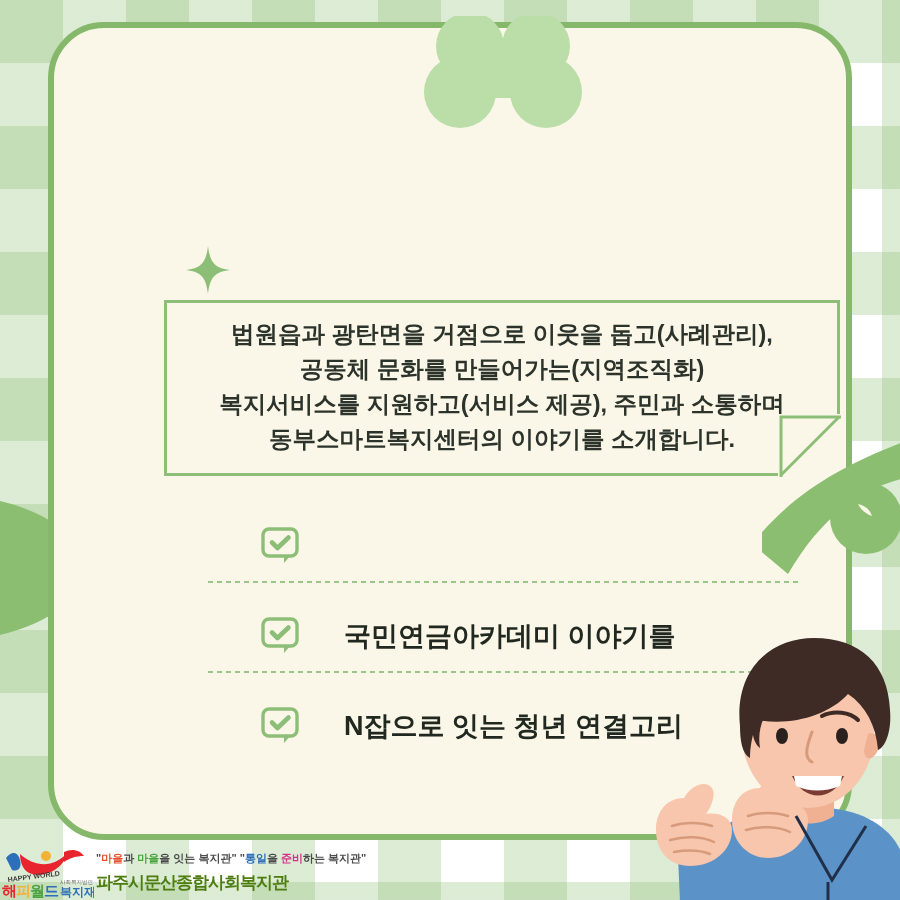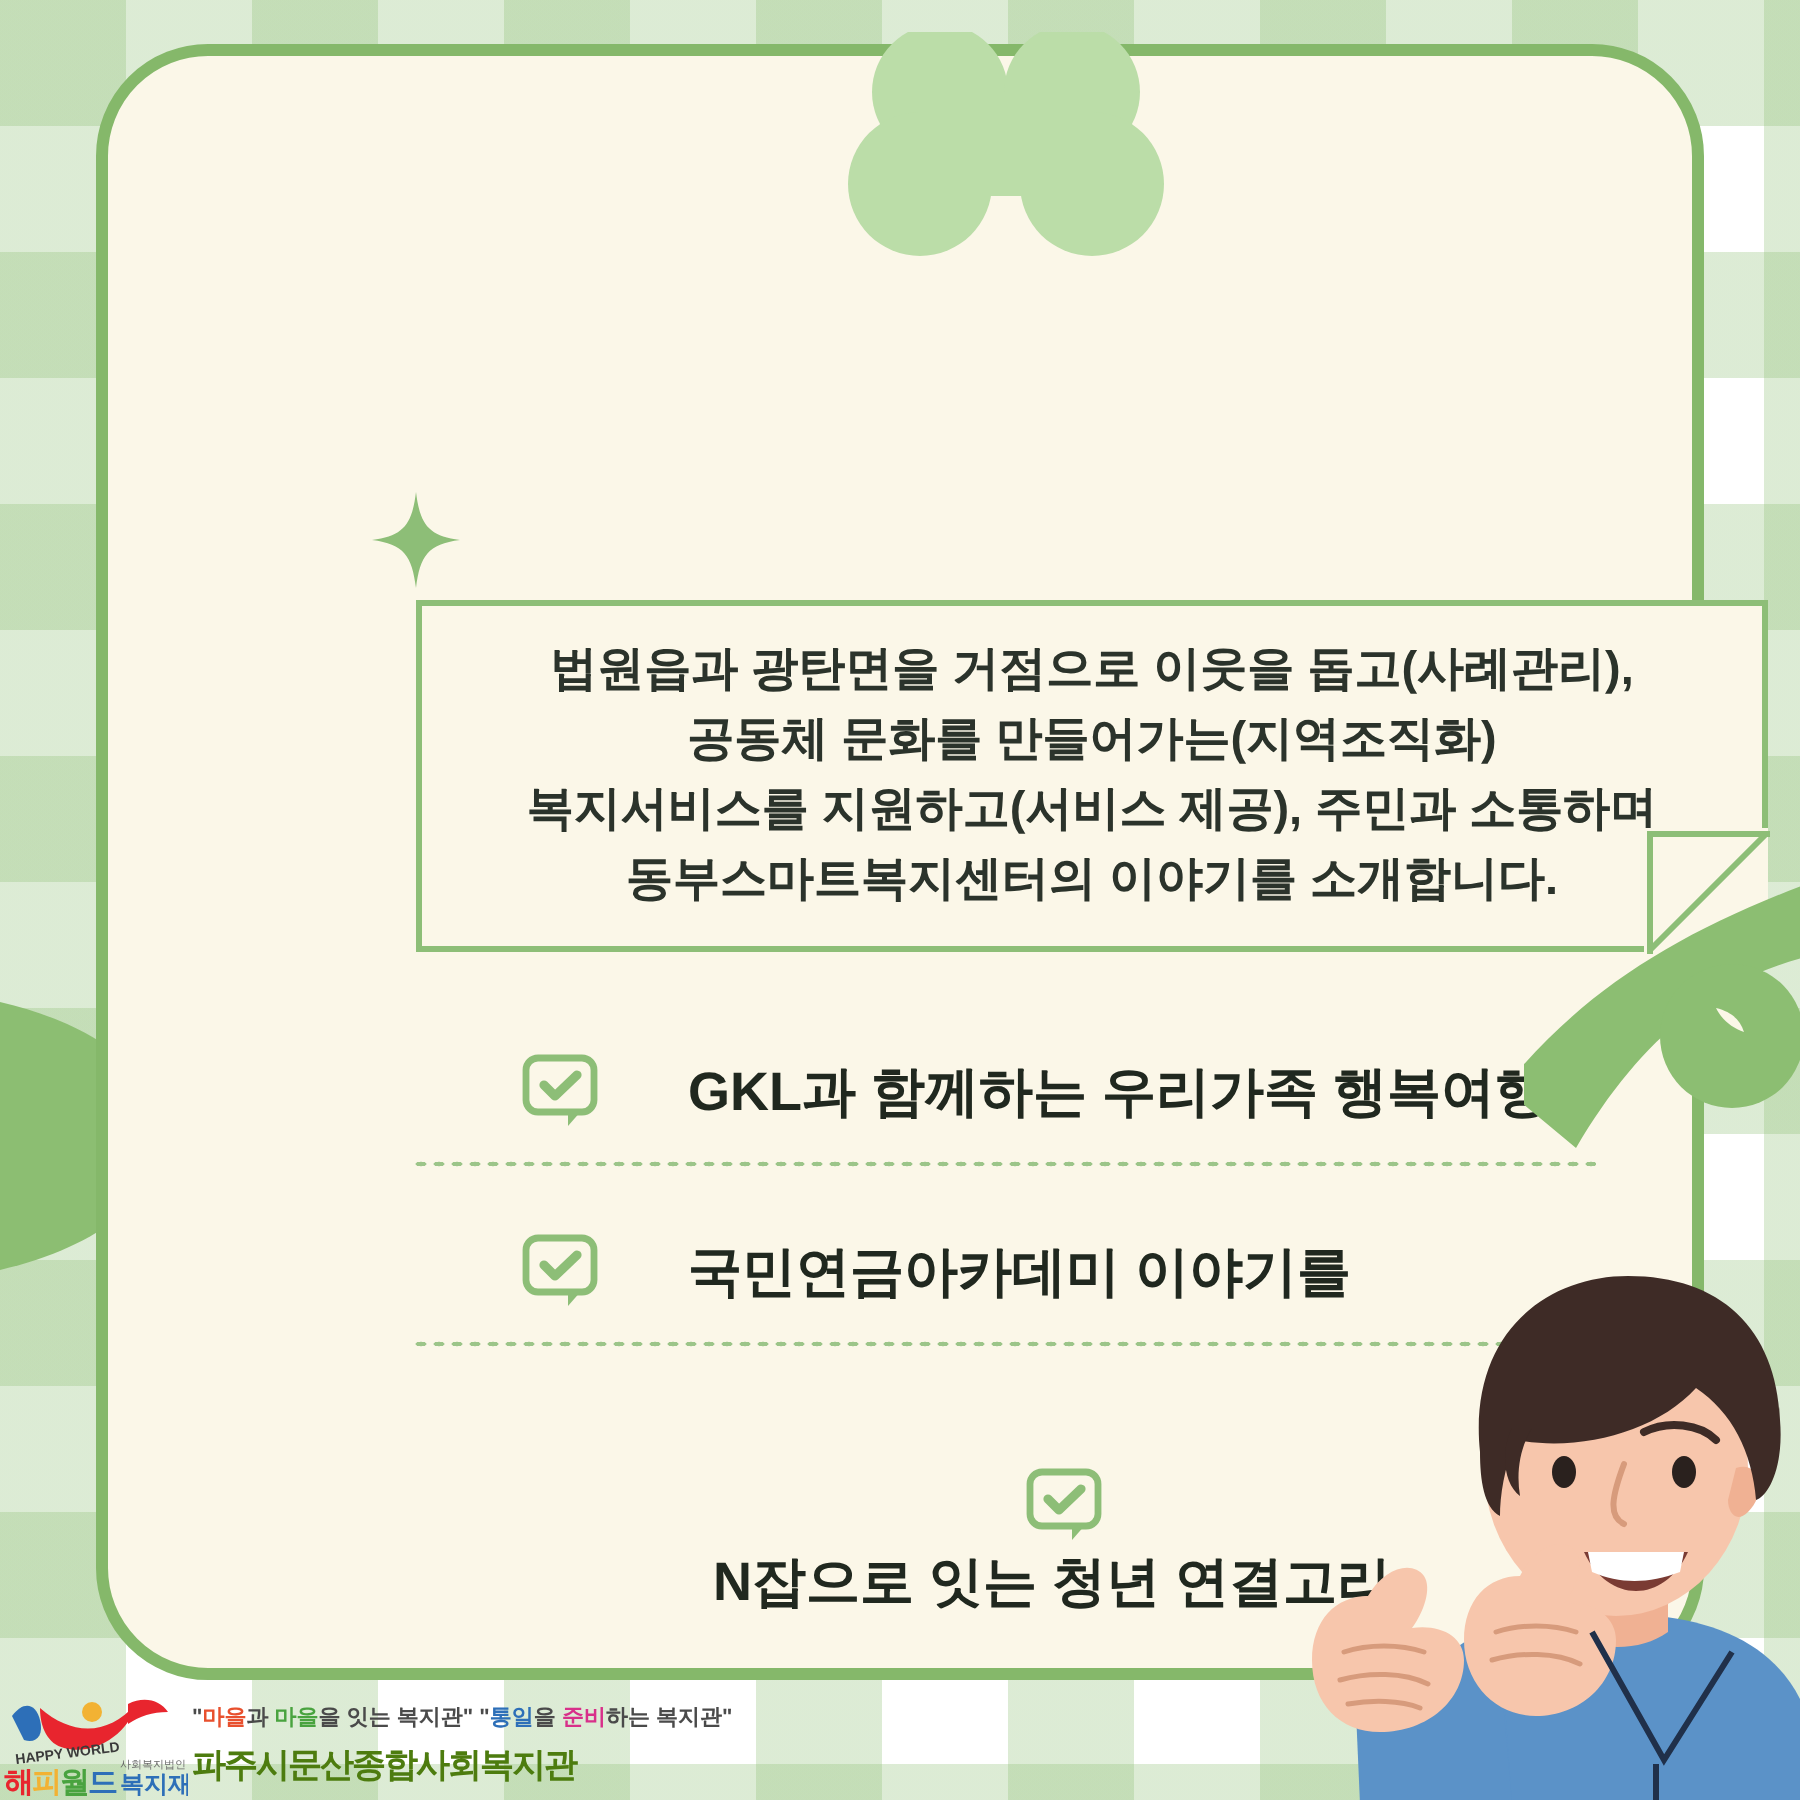--- a/index.html
+++ b/index.html
@@ -41,21 +41,20 @@
     font-size:60px;font-weight:bold;color:#7CB266;letter-spacing:1px;
     white-space:nowrap;
   }
 
   
   #descbox{
     position:absolute;left:110px;top:272px;width:676px;height:176px;
     box-sizing:border-box;
     border:3px solid #8DBE77;
     background:#FBF7E8;
-    margin-left:44px;
   }
   #desclines{
     position:absolute;left:0;right:0;top:14px;text-align:center;
     font-size:23.5px;line-height:35px;color:#2B332B;font-weight:600;
   }
   #desclines div{white-space:nowrap;}
   
   #fold-mask{
     position:absolute;right:-3px;bottom:-3px;width:62px;height:62px;
     background:#FBF7E8;
@@ -66,21 +65,21 @@
   .row{
     position:absolute;left:150px;width:600px;height:56px;
     display:flex;align-items:center;
   }
   .row .ico{width:40px;height:40px;flex:0 0 40px;margin-left:56px;}
   .row .lbl{
     margin-left:44px;font-size:27px;color:#20281F;font-weight:600;white-space:nowrap;
   }
   #row0{top:490px;}
   #row1{top:580px;}
-  #row2{top:705px;flex-direction:column;}
+  #row2{top:670px;}
   .divider{
     position:absolute;left:152px;width:592px;height:4px;
     background-image:radial-gradient(#9CC589 42%, rgba(0,0,0,0) 45%);
     background-size:9px 4px;background-repeat:repeat-x;
   }
   #div0{top:552px;}
   #div1{top:642px;}
 
   
   #person{position:absolute;left:560px;top:630px;width:360px;height:272px;}
@@ -126,21 +125,20 @@
       <path d="M4 62 L62 4" fill="none" stroke="#8DBE77" stroke-width="3"></path>
     </svg>
   </div>
 
   <div class="row" id="row0">
     <svg class="ico" viewBox="0 0 40 40">
       <rect x="3" y="3" width="34" height="27" rx="6" ry="6" fill="none" stroke="#8DBE77" stroke-width="3.4"></rect>
       <path d="M12 16.5 L17.5 22 L28.5 11.5" fill="none" stroke="#8DBE77" stroke-width="4.6" stroke-linecap="round" stroke-linejoin="round"></path>
       <path d="M24 29 L24 37 L31 29 Z" fill="#8DBE77"></path>
     </svg>
-    <span class="lbl">GKL과 함께하는 우리가족 행복여행</span>
   </div>
   <div class="divider" id="div0"></div>
 
   <div class="row" id="row1">
     <svg class="ico" viewBox="0 0 40 40">
       <rect x="3" y="3" width="34" height="27" rx="6" ry="6" fill="none" stroke="#8DBE77" stroke-width="3.4"></rect>
       <path d="M12 16.5 L17.5 22 L28.5 11.5" fill="none" stroke="#8DBE77" stroke-width="4.6" stroke-linecap="round" stroke-linejoin="round"></path>
       <path d="M24 29 L24 37 L31 29 Z" fill="#8DBE77"></path>
     </svg>
     <span class="lbl">국민연금아카데미 이야기를</span>

